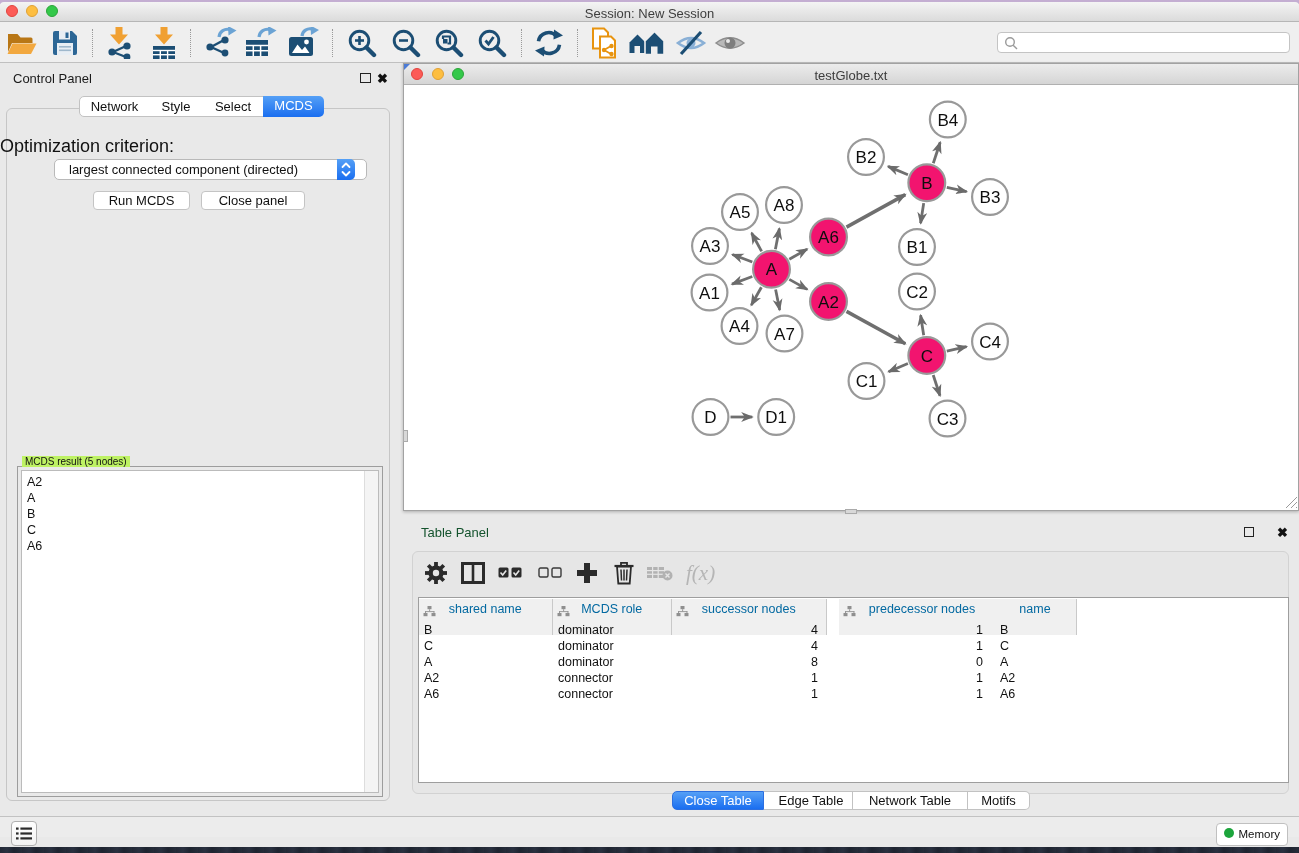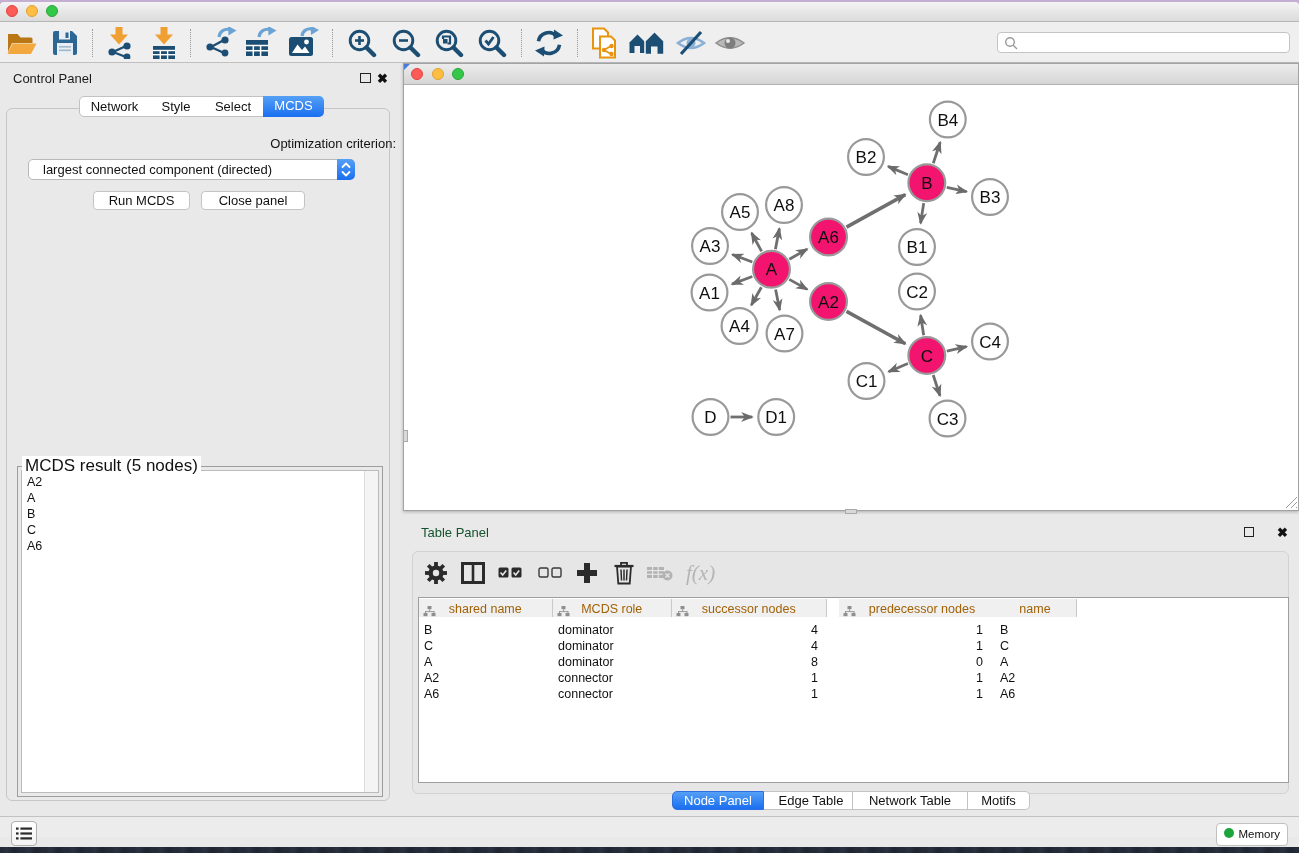--- a/index.html
+++ b/index.html
@@ -24,55 +24,56 @@
 
 #cp-title { left:13px; top:71px; font-size:13px; color:#1a1a1a; }
 #cp-float { left:360px; top:73px; width:11px; height:10px; border:1.5px solid #222; }
 #cp-close { left:377px; top:71px; font-size:13px; color:#111; font-weight:bold; }
 #cp-panel { left:6px; top:108px; width:384px; height:693px; border:1px solid #c6c6c6; border-radius:6px; background:#e9e9e9; }
 .cptab { position:absolute; top:96px; height:21px; background:#fff; border:1px solid #c2c2c2; font-size:13px; color:#111; text-align:center; line-height:19px; }
 #tab-network { left:79px; width:71px; border-radius:5px 0 0 5px; }
 #tab-style { left:149px; width:55px; border-left:none; }
 #tab-select { left:203px; width:61px; border-left:none; }
 #tab-mcds { left:263px; width:61px; border:none; border-radius:0 5px 5px 0; background:linear-gradient(#55a0f6,#1a6ef0); color:#fff; }
-#opt-label { left:0px; top:136px; width:396px; text-align:right; font-size:13px; color:#111; }
-#dropdown { left:28px; top:159px; width:313px; height:21px; background:#fff; border:1px solid #b9b9b9; border-radius:5px; font-size:13px; color:#111; line-height:19px; padding-left:14px; }
+#opt-label { left:0px; top:136px; width:396px; text-align:left; font-size:18px; color:#111; }
+#dropdown { left:54px; top:159px; width:313px; height:21px; background:#fff; border:1px solid #b9b9b9; border-radius:5px; font-size:13px; color:#111; line-height:19px; padding-left:14px; }
 #dd-step { left:337px; top:159px; width:18px; height:21px; border-radius:0 5px 5px 0; background:linear-gradient(#55a0f6,#1a6ef0); }
 .btn { position:absolute; top:191px; height:19px; background:#fff; border:1px solid #c4c4c4; border-radius:4px; font-size:13px; color:#111; text-align:center; line-height:17px; }
 #btn-run { left:93px; width:97px; }
 #btn-close { left:201px; width:104px; }
 
 #mcds-group { left:17px; top:466px; width:366px; height:331px; border:1px solid #9d9d9d; }
-#mcds-title { left:22px; top:456px; background:#ffffff; padding:0 3px; font-size:17px; color:#111; }
+#mcds-title { left:22px; top:456px; background:#bef264; padding:0 3px; font-size:10px; color:#111; }
 #mcds-list { left:21px; top:470px; width:358px; height:323px; background:#fff; border:1px solid #bbb; font-size:12.5px; color:#111; line-height:16px; padding:3px 0 0 5px; }
 #mcds-scroll { left:364px; top:471px; width:14px; height:321px; background:#f4f4f4; border-left:1px solid #ddd; }
 
 #netwin { left:403px; top:63px; width:896px; height:448px; background:#fff; border:1px solid #a2a2a2; box-shadow:0 1px 3px rgba(0,0,0,.25); }
 #netwin-tb { position:absolute; left:0; top:0; width:894px; height:21px; background:linear-gradient(#ececec,#d5d5d5); border-bottom:1px solid #b0b0b0; }
 #netwin-title { position:absolute; top:4px; left:0; width:100%; text-align:center; font-size:13px; color:#3c3c3c; }
 
 #tp-title { left:421px; top:525px; font-size:13px; color:#14532d; }
 #tp-float { left:1244px; top:527px; width:10px; height:10px; border:1.5px solid #222; }
 #tp-close { left:1277px; top:525px; font-size:13px; color:#111; font-weight:bold; }
 #tp-panel { left:412px; top:551px; width:877px; height:243px; background:#e6e6e6; border:1px solid #d2d2d2; border-radius:6px; }
 #tp-table { left:418px; top:597px; width:871px; height:186px; background:#fff; border:1px solid #9e9e9e; }
-.th { position:absolute; top:599px; height:18px; background:#f0f0f0; border-right:1px solid #c9c9c9; font-size:12.5px; color:#a16207; text-align:center; line-height:20px; }
+.th { position:absolute; top:599px; height:36px; background:#f0f0f0; border-right:1px solid #c9c9c9; font-size:12.5px; color:#0369a1; text-align:center; line-height:20px; }
 .trow { font-size:12.5px; color:#111; line-height:16px; }
 .tabs2 { position:absolute; top:791px; height:19px; background:#fff; border:1px solid #c2c2c2; font-size:13px; color:#111; text-align:center; line-height:17px; }
 
 #statusbar { left:0; top:816px; width:1299px; height:21px; background:#ececec; border-top:1px solid #c2c2c2; }
 #memory-btn { position:absolute; left:1216px; top:6px; width:72px; height:23px; background:#fff; border:1px solid #c0c0c0; border-radius:4px; font-size:11.5px; color:#111; text-align:right; padding:4px 7px 0 0; }
 </style>
 </head>
 <body>
 <div class="abs" id="desktop-top"></div>
 <div class="abs" id="titlebar">
   <div class="tl red" style="left:6px;"></div>
   <div class="tl yel" style="left:26px;"></div>
   <div class="tl grn" style="left:46px;"></div>
+  <div id="title-text">Session: New Session</div>
 </div>
 <div class="abs" id="toolbar">
     <svg class="abs" style="left:5.0px;top:7.0px;" width="32" height="28" viewBox="0 0 32 28">
 <path d="M3,5 h9.5 l3,3.5 h10.5 a1.5,1.5 0 0 1 1.5,1.5 v4 H7 L3,23 Z" fill="#b97716"></path>
 <path d="M7.5,14.5 h24 L26,25 H2.5 Z" fill="#f2a83f"></path>
     </svg>
 <svg class="abs" style="left:51.0px;top:7.0px;" width="28" height="28" viewBox="0 0 28 28">
 <path d="M2,4 a2,2 0 0 1 2-2 h17 l5,5 v17 a2,2 0 0 1 -2,2 H4 a2,2 0 0 1 -2,-2 Z" fill="#2c6695"></path>
 <rect x="8" y="2" width="11" height="8.5" fill="#e8eef4"></rect>
 <rect x="14.5" y="3.5" width="3" height="5.5" fill="#2c6695"></rect>
@@ -230,20 +231,21 @@
 <div class="abs btn" id="btn-close">Close panel</div>
 <div class="abs" id="mcds-list">A2<br>A<br>B<br>C<br>A6</div>
 <div class="abs" id="mcds-scroll"></div>
 <div class="abs" id="mcds-group"></div>
 <div class="abs" id="mcds-title">MCDS result (5 nodes)</div>
 <div class="abs" id="netwin">
   <div id="netwin-tb">
     <div class="tl red" style="left:7px;top:4px;"></div>
     <div class="tl yel" style="left:28px;top:4px;"></div>
     <div class="tl grn" style="left:48px;top:4px;"></div>
+    <div id="netwin-title">testGlobe.txt</div>
   </div>
 </div>
 <svg class="abs" id="graph" style="left:404px; top:85px;" width="894" height="425" viewBox="404 85 894 425">
     <defs>
       <marker id="arr" viewBox="0 0 12 10" refX="10.5" refY="5" markerWidth="13" markerHeight="10.5" markerUnits="userSpaceOnUse" orient="auto">
         <path d="M0,0.3 L12,5 L0,9.7 L3.4,5 Z" fill="#6b6b6b"></path>
       </marker>
     </defs>
 <line x1="752.3" y1="276.5" x2="732.0" y2="284.1" stroke="#6f6f6f" stroke-width="2.8" marker-end="url(#arr)"></line>
 <line x1="752.3" y1="262.0" x2="732.4" y2="254.5" stroke="#6f6f6f" stroke-width="2.8" marker-end="url(#arr)"></line>
@@ -374,21 +376,21 @@
 <div class="abs trow" style="left:424px;top:669.8px;">A2</div>
 <div class="abs trow" style="left:558px;top:669.8px;">connector</div>
 <div class="abs trow" style="left:720px;top:669.8px;width:98px;text-align:right;">1</div>
 <div class="abs trow" style="left:880px;top:669.8px;width:103px;text-align:right;">1</div>
 <div class="abs trow" style="left:1000px;top:669.8px;">A2</div>
 <div class="abs trow" style="left:424px;top:685.9px;">A6</div>
 <div class="abs trow" style="left:558px;top:685.9px;">connector</div>
 <div class="abs trow" style="left:720px;top:685.9px;width:98px;text-align:right;">1</div>
 <div class="abs trow" style="left:880px;top:685.9px;width:103px;text-align:right;">1</div>
 <div class="abs trow" style="left:1000px;top:685.9px;">A6</div>
-<div class="tabs2" style="left:672px;width:92px;border-radius:5px 0 0 5px;background:linear-gradient(#55a0f6,#1a6ef0);color:#fff;border-color:#2c6fe0;">Node Panel</div>
+<div class="tabs2" style="left:672px;width:92px;border-radius:5px 0 0 5px;background:linear-gradient(#55a0f6,#1a6ef0);color:#fff;border-color:#2c6fe0;">Close Table</div>
 <div class="tabs2" style="left:764px;width:89px;border-left:none;padding-left:6px;">Edge Table</div>
 <div class="tabs2" style="left:853px;width:115px;border-left:none;">Network Table</div>
 <div class="tabs2" style="left:968px;width:62px;border-left:none;border-radius:0 5px 5px 0;">Motifs</div>
 <div class="abs" id="statusbar">
   <div id="memory-btn">Memory</div>
 </div>
 <div class="abs" id="desktop-bot"></div>
 <div style="position:absolute;left:0;top:0;z-index:50;">
 <svg class="abs" style="left:425.0px;top:562.0px;" width="22" height="22" viewBox="0 0 22 22">
       <rect x="9.1" y="0" width="3.8" height="5" fill="#2b2b2b" transform="rotate(0 11 11)"></rect>

